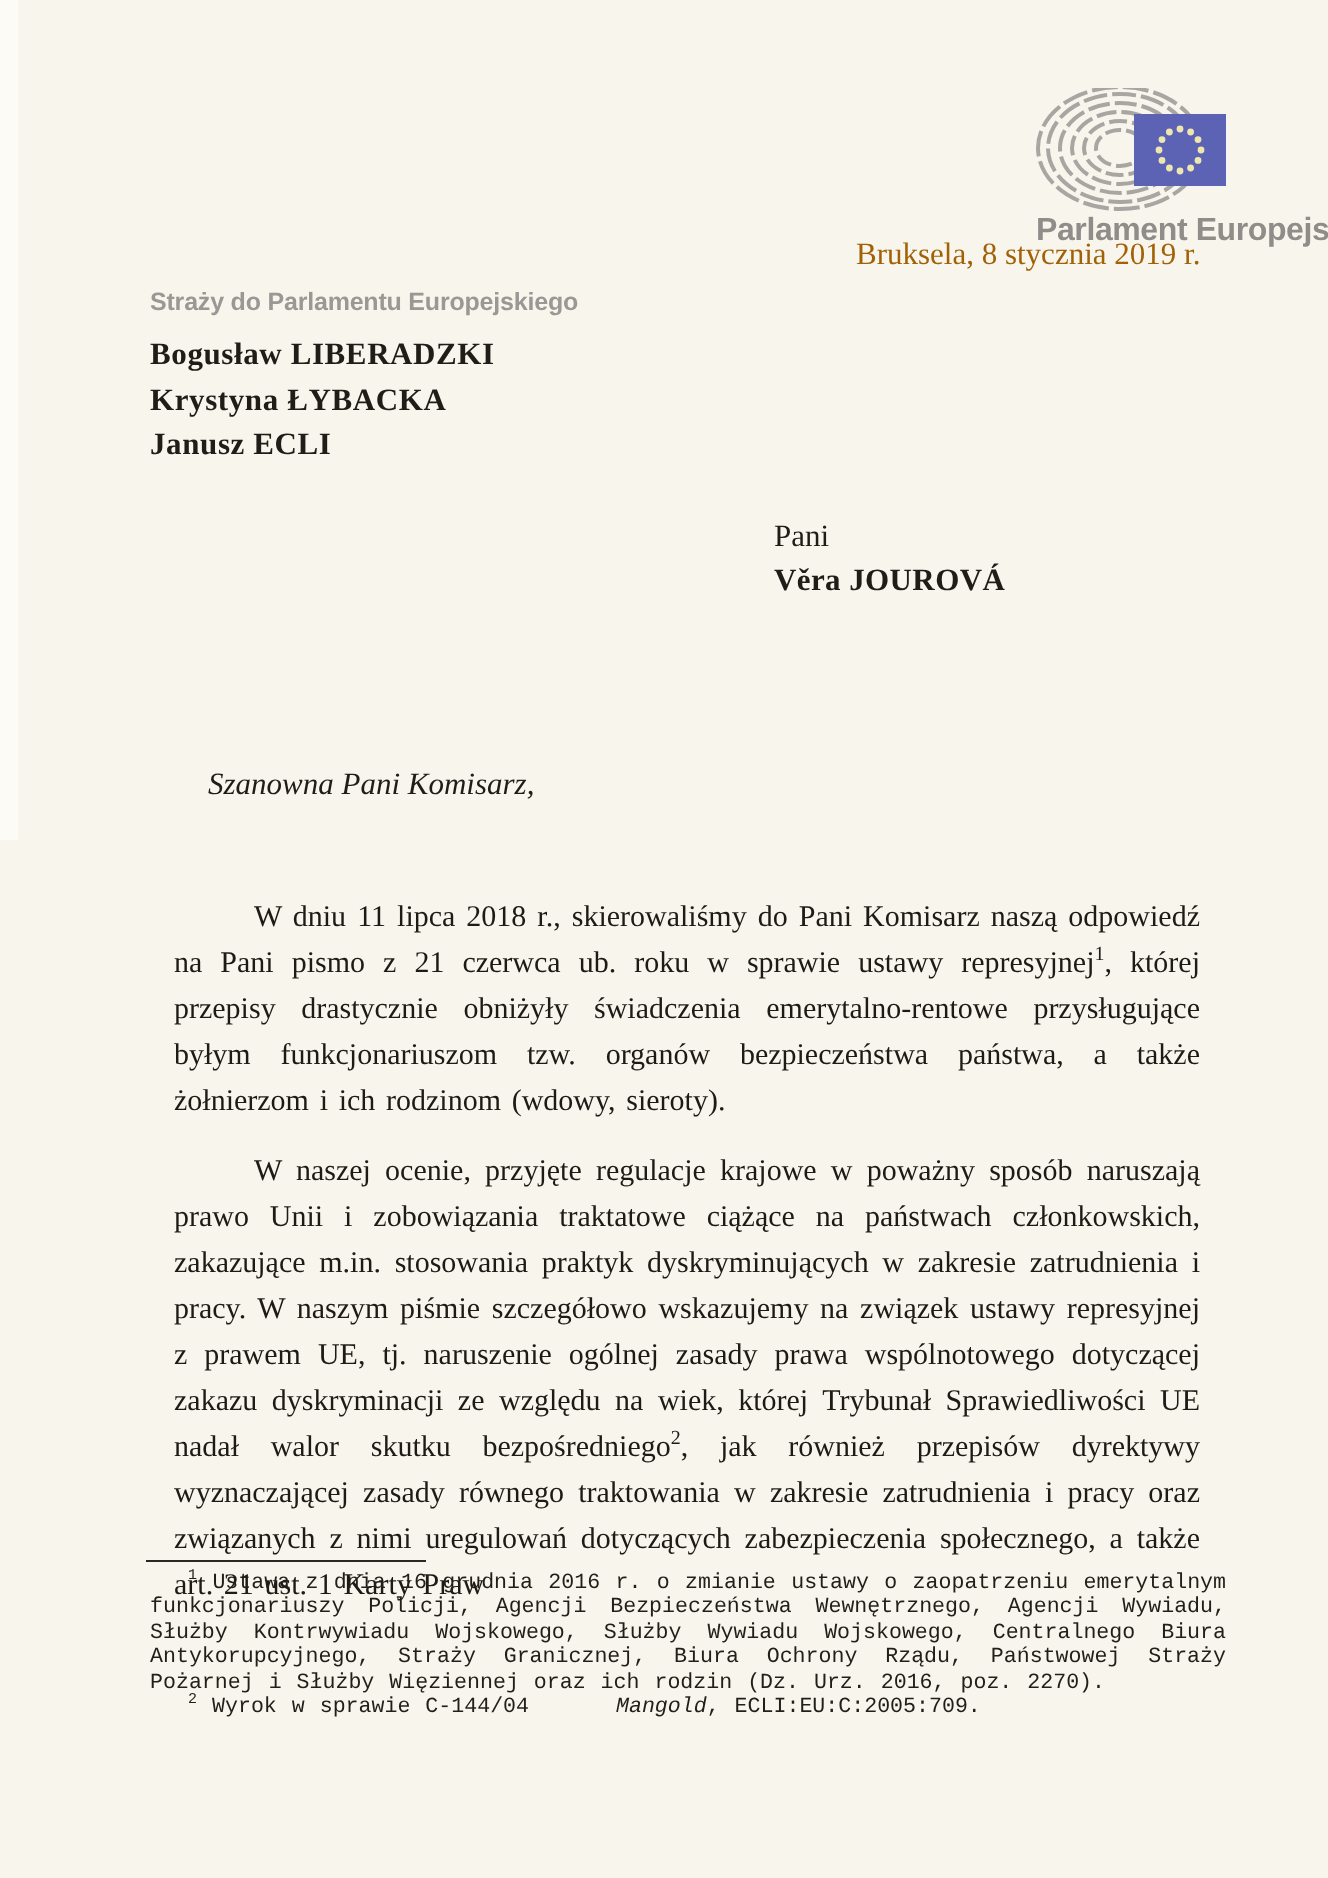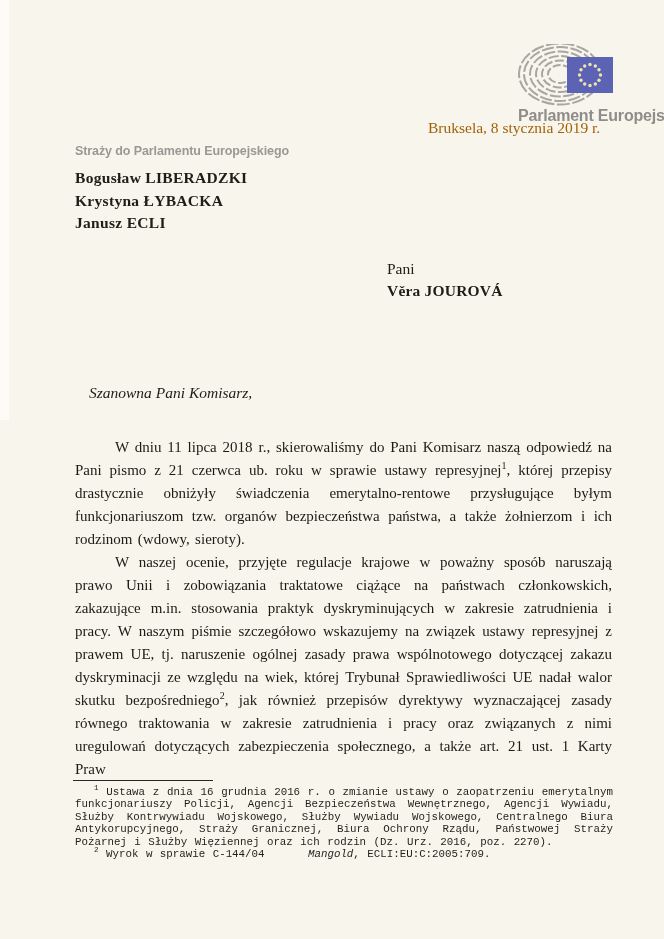--- a/index.html
+++ b/index.html
@@ -39,29 +39,29 @@
   .sender-name{
     font-size:15.5px;font-weight:bold;line-height:22.5px;
     margin:0;white-space:nowrap;letter-spacing:.3px;
   }
   
   .recipient{position:absolute;left:387px;top:258px;font-size:15.5px;line-height:21.5px;}
   .recipient p{margin:0;white-space:nowrap;}
   .recipient .r-name{font-weight:bold;letter-spacing:.2px;}
   
   .greeting{
-    position:absolute;left:89px;top:384px;
+    position:absolute;left:104px;top:384px;
     font-style:italic;font-size:15.5px;white-space:nowrap;
   }
   .body-text{
     position:absolute;left:75px;top:436px;width:537px;
     font-size:15px;line-height:23px;text-align:justify;
     word-spacing:1.6px;color:#1e1a16;
   }
-  .body-text p{margin:0;text-indent:40px;}
+  .body-text p{margin:12px;text-indent:40px;}
   sup.fn-ref{font-size:10px;line-height:0;vertical-align:super;}
   
   .fn-rule{
     position:absolute;left:73px;top:780px;width:140px;height:0;
     border-top:1.6px solid #2b2722;
   }
   .footnotes{
     position:absolute;left:75px;top:786px;width:538px;
     font-size:10.8px;line-height:12.4px;text-align:justify;
     word-spacing:1px;color:#221e19;font-family:Liberation Mono, monospace;

